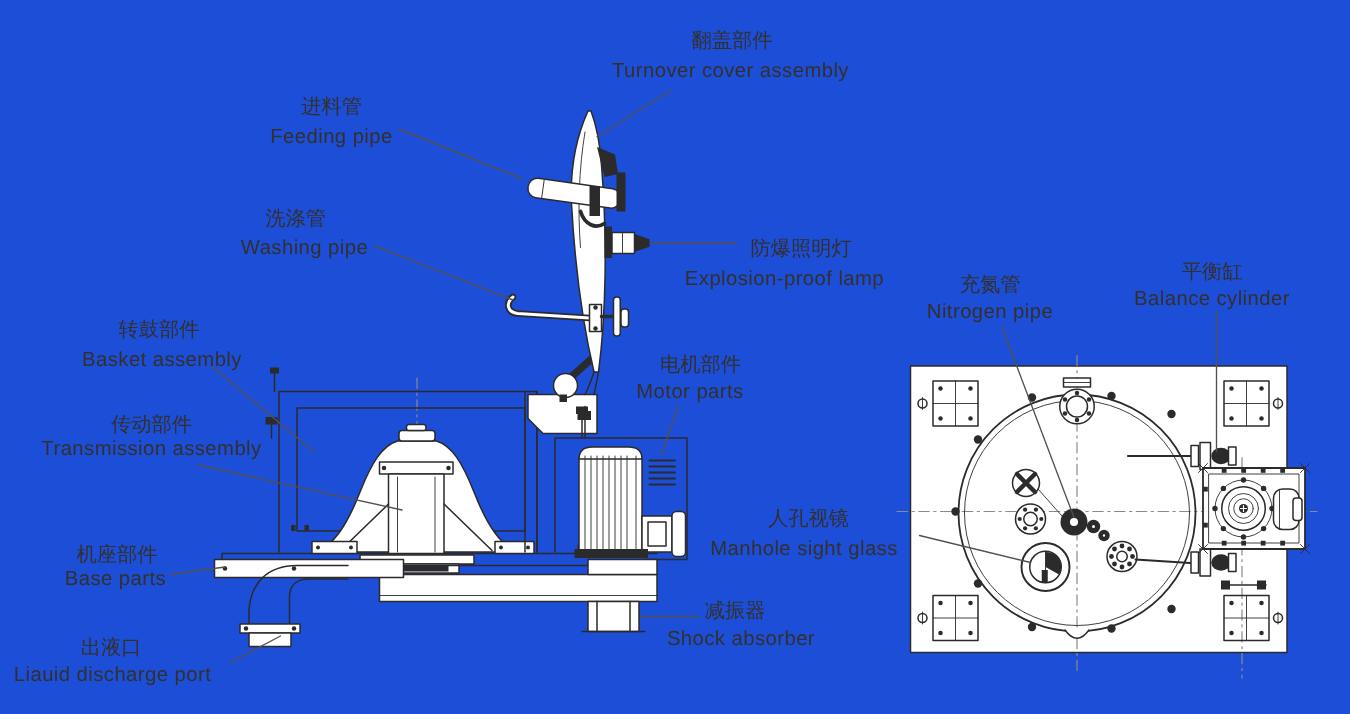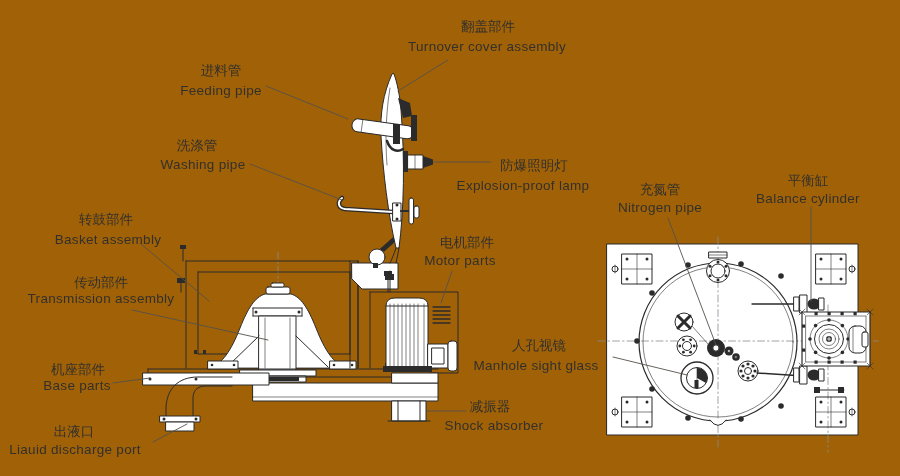--- a/index.html
+++ b/index.html
@@ -1,16 +1,16 @@
 <!DOCTYPE html>
 <html><head>
 <meta charset="utf-8">
 <style>
   html,body{margin:0;padding:0;background:#fff;}
-  .stage{position:relative;width:900px;height:476px;background:#a16207;overflow:hidden;
+  .stage{position:relative;width:900px;height:476px;background:#1d4ed8;overflow:hidden;
          font-family:"Liberation Sans","DejaVu Sans",sans-serif;}
   svg line,svg path,svg rect,svg circle,svg ellipse,svg polyline,svg polygon{
     stroke:#2b2b2b;fill:none;stroke-width:1;stroke-linecap:round;stroke-linejoin:round;}
   svg .f{fill:#2b2b2b;stroke:none;}
   svg .w{fill:#ffffff;stroke:#2b2b2b;}
   svg .thin{stroke-width:.6;}
   svg .cl{stroke:#8b8b8b;stroke-width:.8;stroke-dasharray:7 3 1.5 3;}
   svg .ld{stroke:#56504a;stroke-width:.9;}
   svg text{fill:#33302c;stroke:none;}
   svg .zh{font:13.5px "Liberation Sans","DejaVu Sans",sans-serif;}

